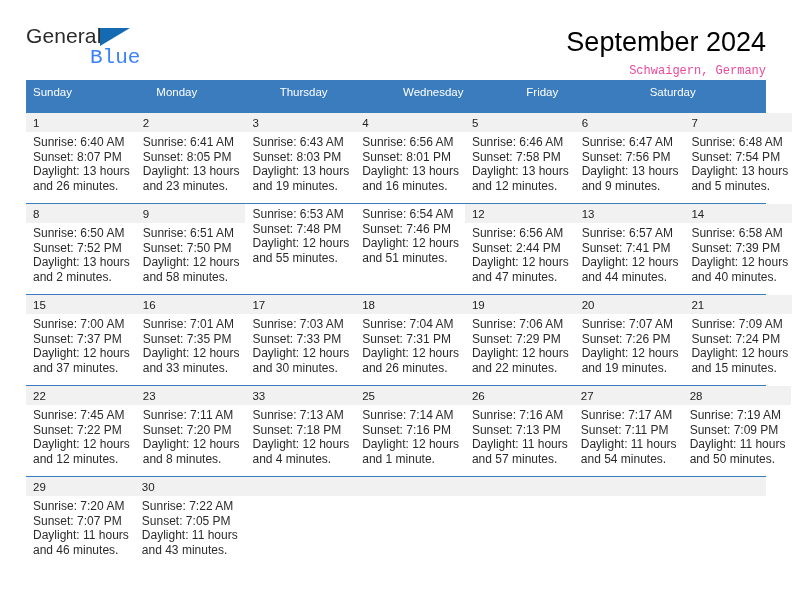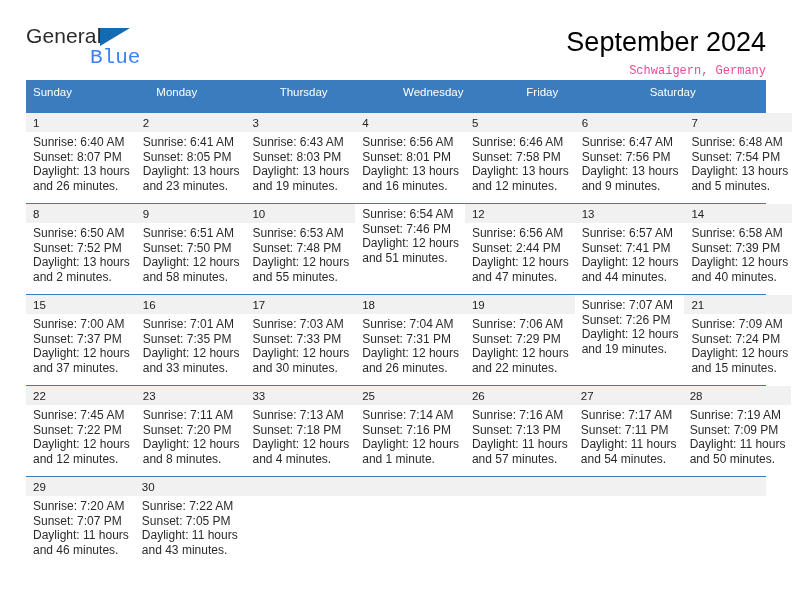--- a/index.html
+++ b/index.html
@@ -247,21 +247,20 @@
       <div class="day">
         <div class="daynum-band">9</div>
         <div class="daylines">
           <div>Sunrise: 6:51 AM</div>
           <div>Sunset: 7:50 PM</div>
           <div>Daylight: 12 hours</div>
           <div>and 58 minutes.</div>
         </div>
       </div>
       <div class="day">
-        <div class="daynum-band">10</div>
         <div class="daylines">
           <div>Sunrise: 6:53 AM</div>
           <div>Sunset: 7:48 PM</div>
           <div>Daylight: 12 hours</div>
           <div>and 55 minutes.</div>
         </div>
       </div>
       <div class="day">
         <div class="daylines">
           <div>Sunrise: 6:54 AM</div>
@@ -339,20 +338,21 @@
       <div class="day">
         <div class="daynum-band">19</div>
         <div class="daylines">
           <div>Sunrise: 7:06 AM</div>
           <div>Sunset: 7:29 PM</div>
           <div>Daylight: 12 hours</div>
           <div>and 22 minutes.</div>
         </div>
       </div>
       <div class="day">
+        <div class="daynum-band">20</div>
         <div class="daylines">
           <div>Sunrise: 7:07 AM</div>
           <div>Sunset: 7:26 PM</div>
           <div>Daylight: 12 hours</div>
           <div>and 19 minutes.</div>
         </div>
       </div>
       <div class="day">
         <div class="daynum-band">21</div>
         <div class="daylines">

